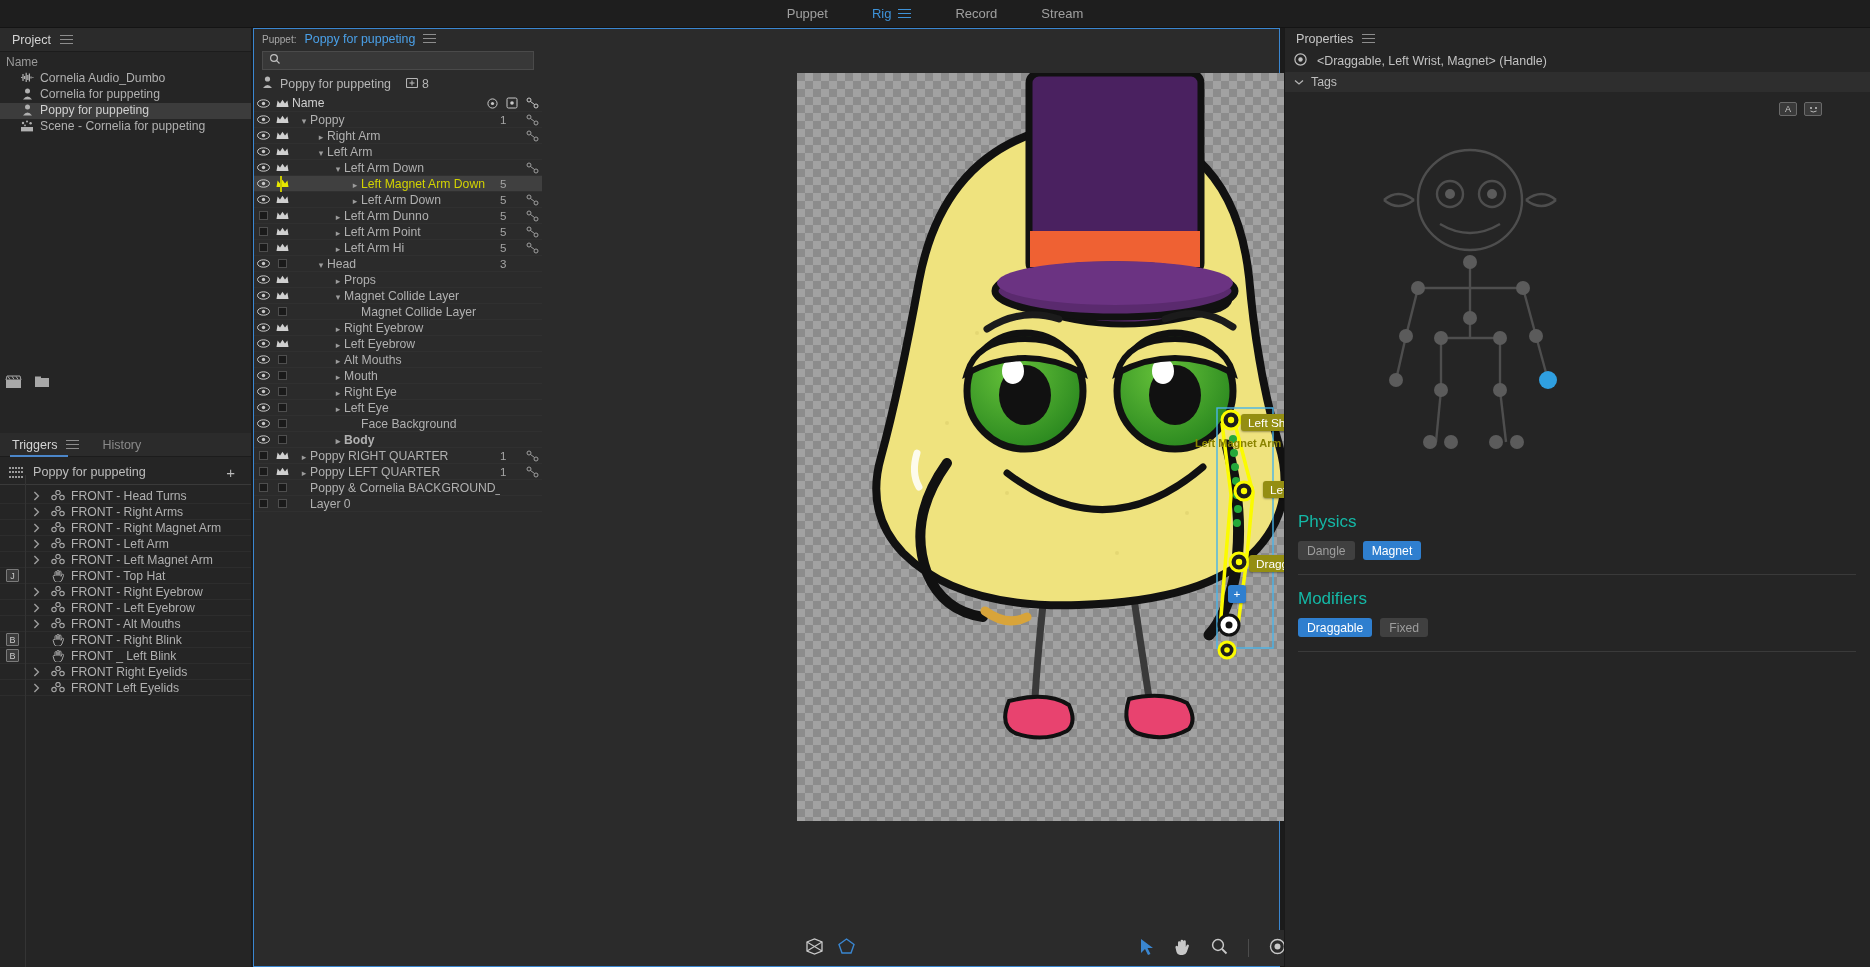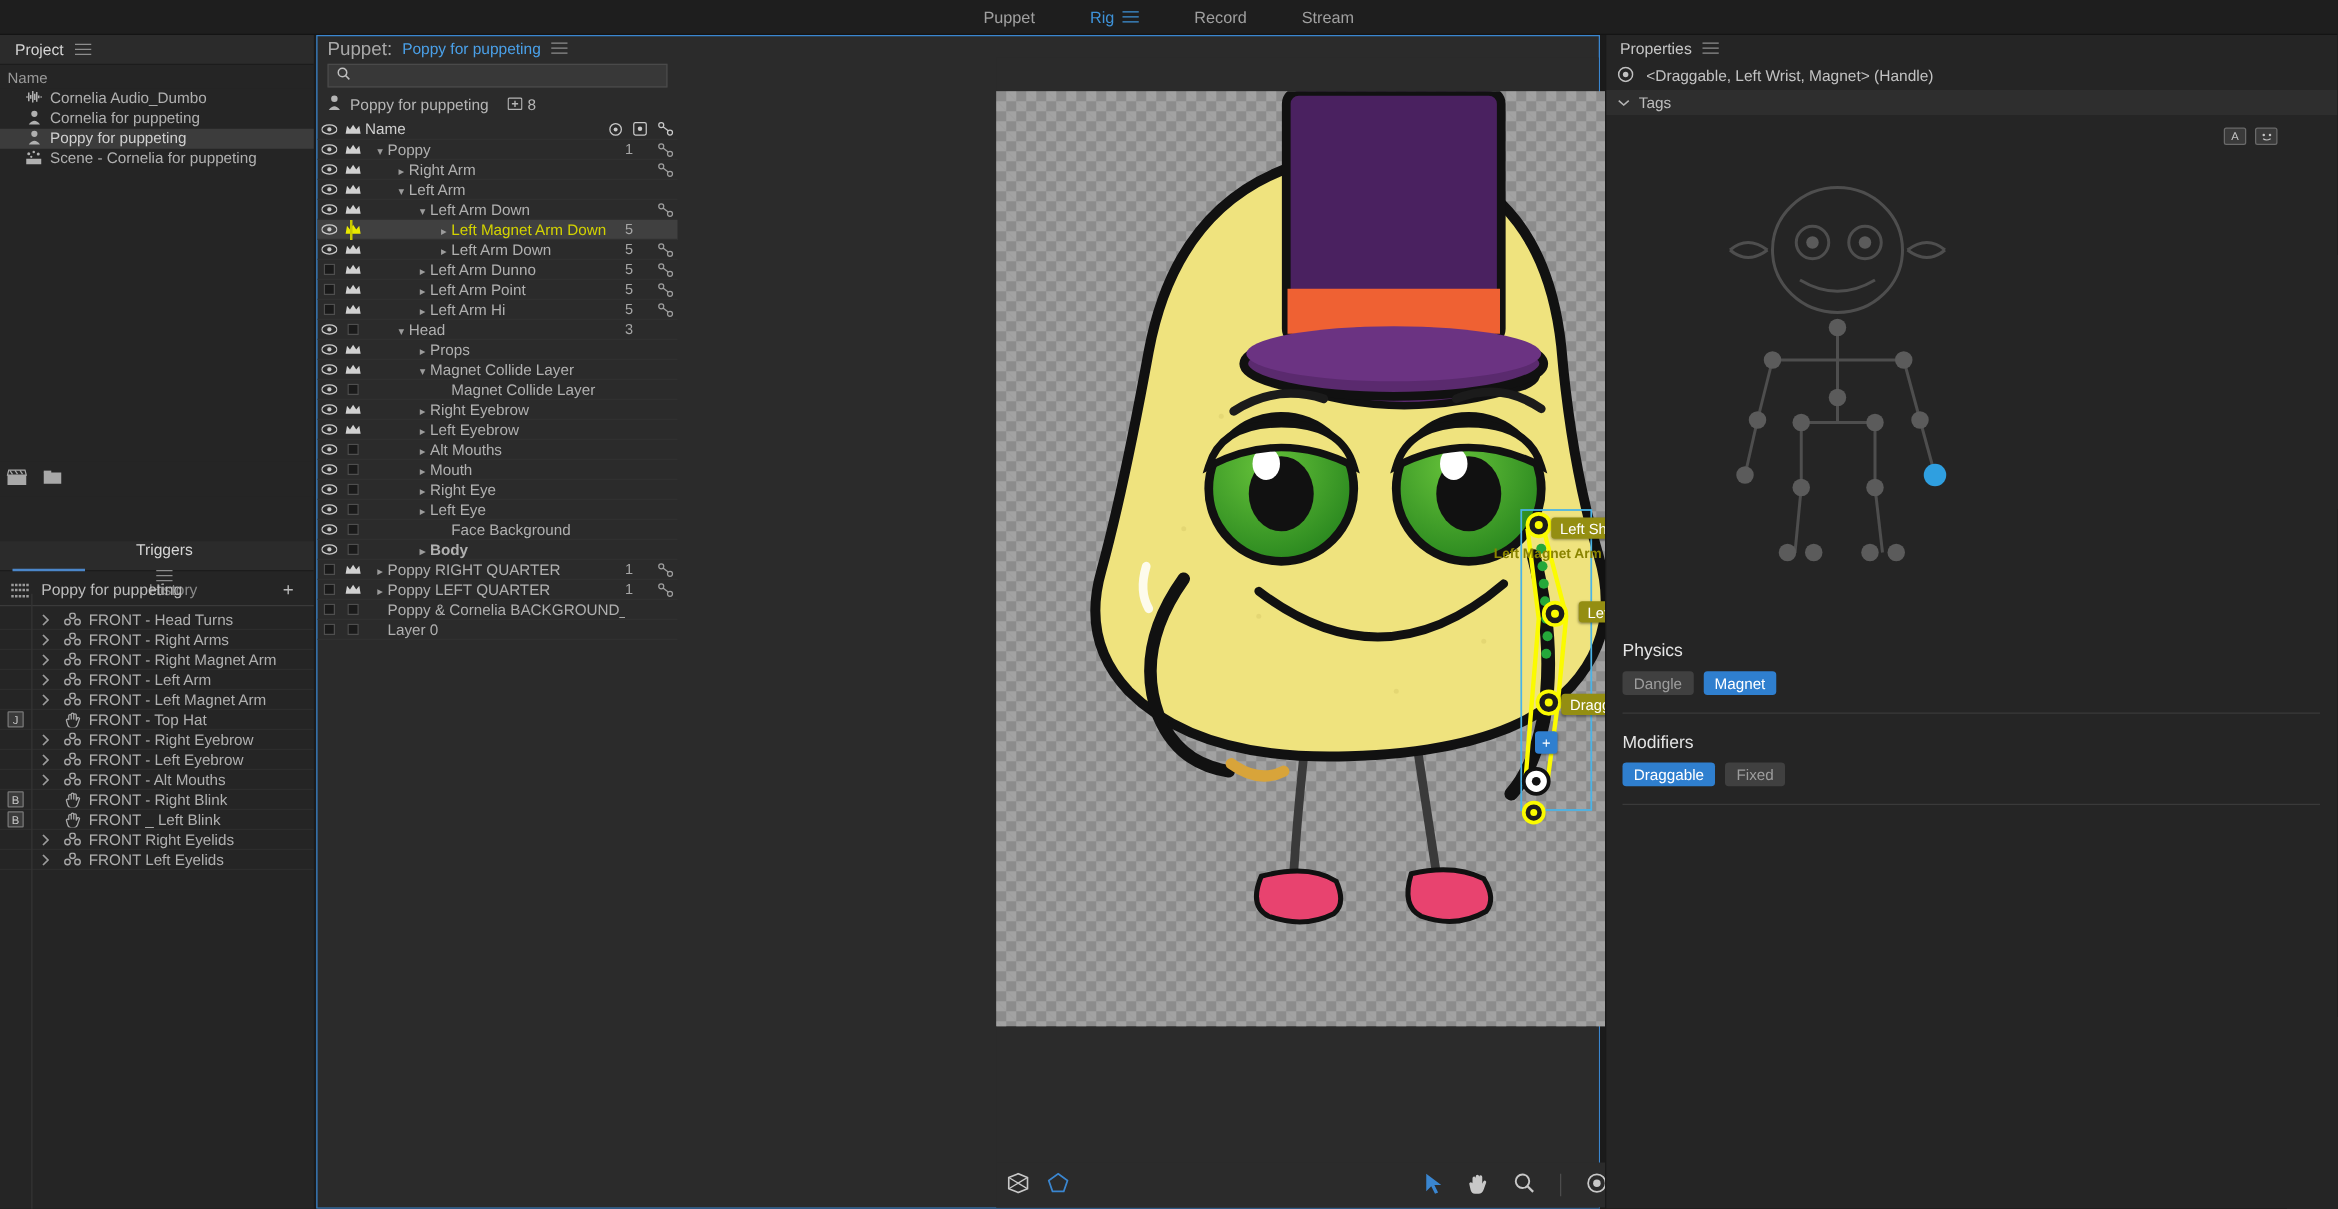--- a/index.html
+++ b/index.html
@@ -83,21 +83,21 @@
   }
   .trg-arrow{ width:22px; flex:0 0 22px; display:flex; align-items:center; justify-content:center; color:#9a9a9a; font-size:10px;}
   .trg-ico{ width:22px; flex:0 0 22px; display:flex; align-items:center; justify-content:center;}
   .trg-label{ padding-left:2px; }
   .trg-sep{ position:absolute; left:25px; top:42px; width:1px; height:520px; background:#343434; }
 
   
   .center{ position:absolute; left:253px; top:28px; width:1027px; height:939px; background:#2b2b2b;
            border:1px solid #3a86d0; }
   .pup-head{ height:20px; display:flex; align-items:center; gap:8px; padding-left:8px; }
-  .pup-head .lbl{ color:#a8a8a8; font-size:15px;}
+  .pup-head .lbl{ color:#a8a8a8; font-size:10px;}
   .pup-head .val{ color:#4aa0e8; font-size:12.4px;}
   .searchwrap{ margin:2px 8px 0 8px; height:19px; background:#383838; border:1px solid #4a4a4a;
     display:flex; align-items:center; padding-left:6px; }
   .searchwrap .s-ico{ color:#b9b9b9; font-size:12px; }
   .searchwrap input{ background:transparent; border:none; outline:none; color:#cfcfcf; font-size:12px;
     font-family:"Liberation Sans", sans-serif; width:100%; padding-left:5px;}
 
   .pup-sub{ height:22px; display:flex; align-items:center; gap:7px; padding-left:8px; margin-top:3px; }
   .pup-sub .nm{ color:#b6b6b6; font-size:12.4px; }
   .pup-sub .cnt{ color:#b6b6b6; font-size:12.3px; }
@@ -155,21 +155,21 @@
   .right{ position:absolute; left:1284px; top:28px; width:586px; height:939px; background:#252525; }
   .prop-head{ height:22px; display:flex; align-items:center; gap:9px; padding-left:12px; }
   .prop-title{ font-size:12.6px; color:#c6c6c6; }
   .prop-sel{ height:22px; display:flex; align-items:center; gap:10px; padding-left:10px; font-size:12.4px; color:#c2c2c2;}
   .tags-row{ height:20px; display:flex; align-items:center; gap:7px; padding-left:10px; background:#2e2e2e; }
   .tags-row .t{ color:#bdbdbd; font-size:12.3px; }
   .rig-view{ position:relative; height:420px; }
   .btn-mini{ width:18px; height:14px; border:1px solid #6a6a6a; background:#3a3a3a; color:#c6c6c6;
     font-size:9px; display:flex; align-items:center; justify-content:center; border-radius:2px;}
   .sect{ padding:0 14px; }
-  .sect h4{ font-size:14px; color:#e5e5e5; font-weight:normal; margin-bottom:9px; }
+  .sect h4{ font-size:17px; color:#14b8a6; font-weight:normal; margin-bottom:9px; }
   .pillrow{ display:flex; gap:8px; }
   .pill{ height:19px; padding:0 9px; border-radius:3px; background:#404040; color:#9d9d9d;
     font-size:12.2px; display:flex; align-items:center; cursor:pointer; }
   .pill.on{ background:#2f7fcf; color:#fff; }
   .divider{ height:1px; background:#3a3a3a; margin:14px 14px; }
   .prop-divider{ position:absolute; left:0; top:0; width:1px; height:939px; background:#1a1a1a;}
 </style>
 </head>
 <body>
 
@@ -258,21 +258,21 @@
         <span>
           <svg width="18" height="13" viewBox="0 0 18 13">
               <rect x="1" y="3" width="14" height="9" fill="#a8a8a8"></rect>
               <rect x="1" y="1.5" width="6" height="2" fill="#a8a8a8"></rect>
             </svg>
         </span>
       </div>
     </div>
 
     <div class="trg">
-      <div class="panel-tabbar" style="position:relative;flex-direction:column;">
+      <div class="panel-tabbar" style="position:relative;">
         <span class="panel-tab sel">Triggers</span>
         <span class="hamb">
             <i></i>
             <i></i>
             <i></i>
           </span>
         <span class="panel-tab dim" style="margin-left:14px">History</span>
         <span class="tabs-underline"></span>
       </div>
 

